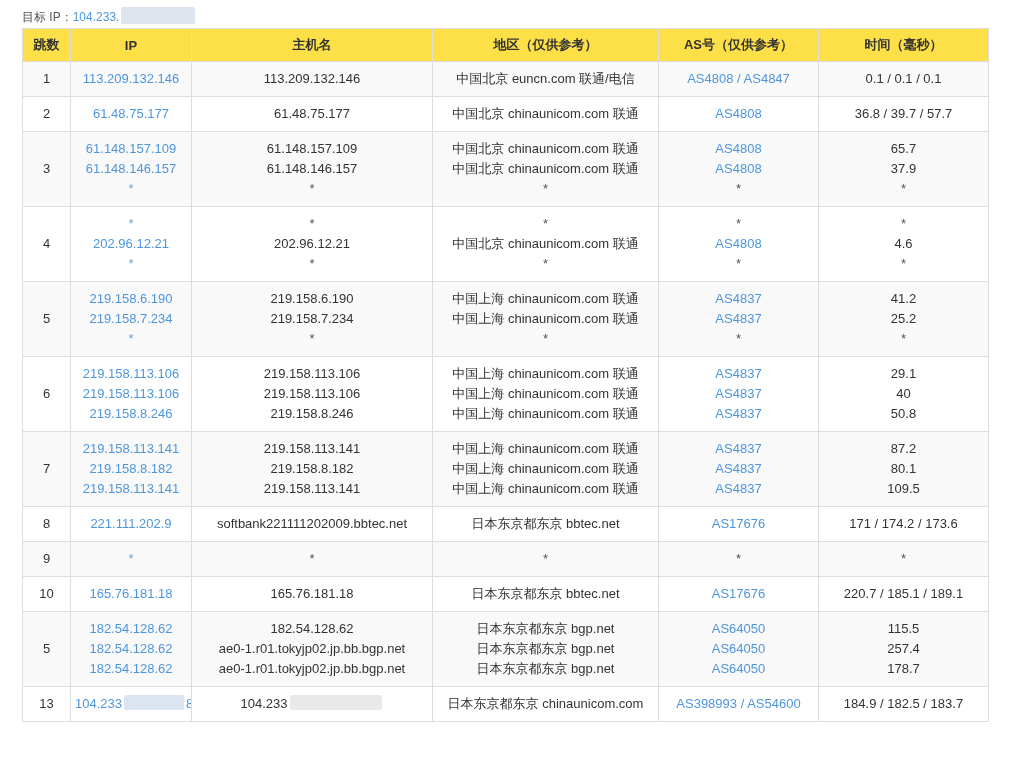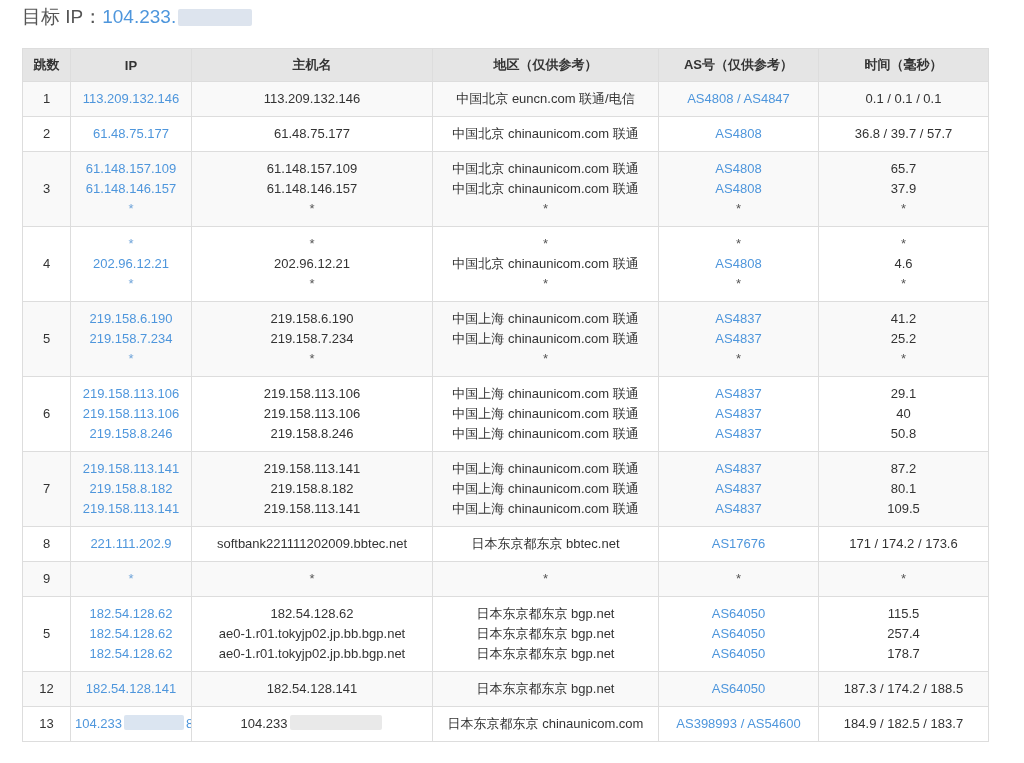--- a/index.html
+++ b/index.html
@@ -1,30 +1,30 @@
 <!DOCTYPE html>
 <html><head>
 <meta charset="utf-8">
 <style>
   * { margin:0; padding:0; box-sizing:border-box; }
   html,body { width:1024px; height:763px; background:#ffffff;
     font-family:"Liberation Sans","DejaVu Sans",sans-serif; color:#333; }
   .wrap { padding:6px 0 0 22px; }
-  .target-line { height:22px; line-height:22px; font-size:19px; color:#555; margin-bottom:20px; }
+  .target-line { height:22px; line-height:22px; font-size:12px; color:#555; margin-bottom:0; }
   .blue { color:#4e96dc; }
   .redact { display:inline-block; border-radius:2px; vertical-align:-3px; }
   .redact-top { width:74px; height:17px; background:#dde4ee; margin-left:2px; }
   .redact-blue { width:60px; height:15px; background:#dbe5f1; vertical-align:-2px; margin:0 2px; }
   .redact-gray { width:92px; height:15px; background:#e9e9e9; vertical-align:-2px; margin:0 2px; }
   table.trace { border-collapse:collapse; width:966px; table-layout:fixed; font-size:13px; }
   table.trace th, table.trace td {
     border:1px solid #ddd; text-align:center; vertical-align:middle; padding:7px 4px;
     overflow:hidden; white-space:nowrap;
   }
-  table.trace th { font-weight:bold; color:#333; font-size:13px; background:#e5e5e5;text-align:center; }
+  table.trace th { font-weight:bold; color:#333; font-size:13px; background:#fde047;text-align:center; }
   tbody tr:nth-child(odd) { background:#f9f9f9; }
   tbody tr:nth-child(even) { background:#ffffff; }
   .cl { line-height:20px; }
   a.lnk { color:#4e96dc; text-decoration:none; }
   .sep { color:#4e96dc; }
   .star-dark { color:#555; }
   .star-blue { color:#6fa4d9; }
 </style>
 </head>
 <body>
@@ -279,20 +279,40 @@
           </td>
           <td>
             <div class="cl star-dark">*</div>
           </td>
           <td>
             <div class="cl star-dark">*</div>
           </td>
         </tr>
         <tr>
           <td>
+            <div class="cl">10</div>
+          </td>
+          <td>
+            <div class="cl"><a href="#" class="lnk">165.76.181.18</a></div>
+          </td>
+          <td>
+            <div class="cl"><span>165.76.181.18</span></div>
+          </td>
+          <td>
+            <div class="cl">日本东京都东京 bbtec.net</div>
+          </td>
+          <td>
+            <div class="cl"><a href="#" class="lnk">AS17676</a></div>
+          </td>
+          <td>
+            <div class="cl">220.7 / 185.1 / 189.1</div>
+          </td>
+        </tr>
+        <tr>
+          <td>
             <div class="cl">5</div>
           </td>
           <td>
             <div class="cl"><a href="#" class="lnk">182.54.128.62</a></div>
             <div class="cl"><a href="#" class="lnk">182.54.128.62</a></div>
             <div class="cl"><a href="#" class="lnk">182.54.128.62</a></div>
           </td>
           <td>
             <div class="cl"><span>182.54.128.62</span></div>
             <div class="cl"><span>ae0-1.r01.tokyjp02.jp.bb.bgp.net</span></div>
@@ -305,40 +325,20 @@
           </td>
           <td>
             <div class="cl"><a href="#" class="lnk">AS64050</a></div>
             <div class="cl"><a href="#" class="lnk">AS64050</a></div>
             <div class="cl"><a href="#" class="lnk">AS64050</a></div>
           </td>
           <td>
             <div class="cl">115.5</div>
             <div class="cl">257.4</div>
             <div class="cl">178.7</div>
-          </td>
-        </tr>
-        <tr>
-          <td>
-            <div class="cl">12</div>
-          </td>
-          <td>
-            <div class="cl"><a href="#" class="lnk">182.54.128.141</a></div>
-          </td>
-          <td>
-            <div class="cl"><span>182.54.128.141</span></div>
-          </td>
-          <td>
-            <div class="cl">日本东京都东京 bgp.net</div>
-          </td>
-          <td>
-            <div class="cl"><a href="#" class="lnk">AS64050</a></div>
-          </td>
-          <td>
-            <div class="cl">187.3 / 174.2 / 188.5</div>
           </td>
         </tr>
         <tr>
           <td>
             <div class="cl">13</div>
           </td>
           <td>
             <div class="cl"><a href="#" class="lnk">104.233</a><span class="redact redact-blue"></span><a href="#" class="lnk">8</a></div>
           </td>
           <td>

